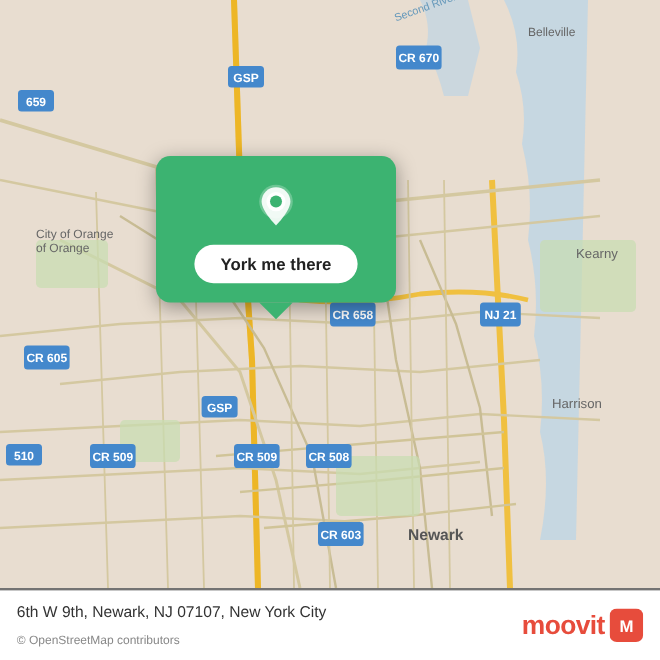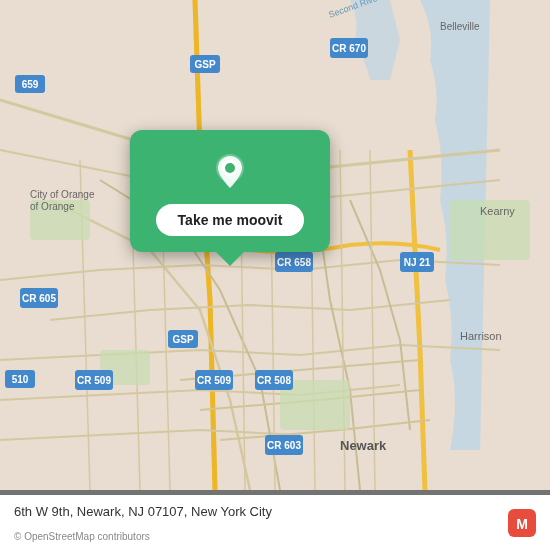--- a/index.html
+++ b/index.html
@@ -79,21 +79,21 @@
       border-left: 14px solid transparent;
       border-right: 14px solid transparent;
       border-top: 14px solid #3cb371;
     }
 
     
     .bottom-bar {
       width: 550px;
       height: 60px;
       background: #fff;
-      border-top: 5px solid #737373;
+      border-top: 2px solid #737373;
       display: flex;
       align-items: center;
       justify-content: space-between;
       padding: 0 14px;
     }
 
     .bottom-bar-left {
       font-size: 13px;
       color: #333;
     }
@@ -224,36 +224,37 @@
     <svg class="tooltip-pin" viewBox="0 0 44 44" fill="none">
       <circle cx="22" cy="18" r="14" fill="white" opacity="0.25"></circle>
       <circle cx="22" cy="18" r="8" fill="white"></circle>
       <circle cx="22" cy="18" r="4" fill="#3cb371"></circle>
       <path d="M22 32 Q14 22 14 18 A8 8 0 0 1 30 18 Q30 22 22 32Z" fill="white" opacity="0.0"></path>
 
       <path d="M22 38 C22 38 10 26 10 18 A12 12 0 0 1 34 18 C34 26 22 38 22 38Z" fill="white" opacity="0.9"></path>
       <circle cx="22" cy="18" r="5" fill="#3cb371"></circle>
     </svg>
 
-    <button class="tooltip-btn">Take me moovit</button>
+    <button class="tooltip-btn">York me there</button>
 
     <div class="tooltip-arrow"></div>
   </div>
 </div>
 
 <div class="bottom-bar">
   <div>
     <div class="bottom-bar-left">
       <span>6th W 9th, Newark, NJ 07107,</span>
       <span>New York City</span>
     </div>
     <div class="osm-credit">
       <span>© OpenStreetMap contributors</span>
     </div>
   </div>
 
   <div class="moovit-logo">
+    <span class="moovit-text">moovit</span>
     <svg width="28" height="28" viewBox="0 0 28 28">
       <rect width="28" height="28" rx="6" fill="#e74c3c"></rect>
       <text x="14" y="20" text-anchor="middle" font-size="14" fill="white" font-weight="bold">M</text>
     </svg>
   </div>
 </div>
 
 </body></html>

